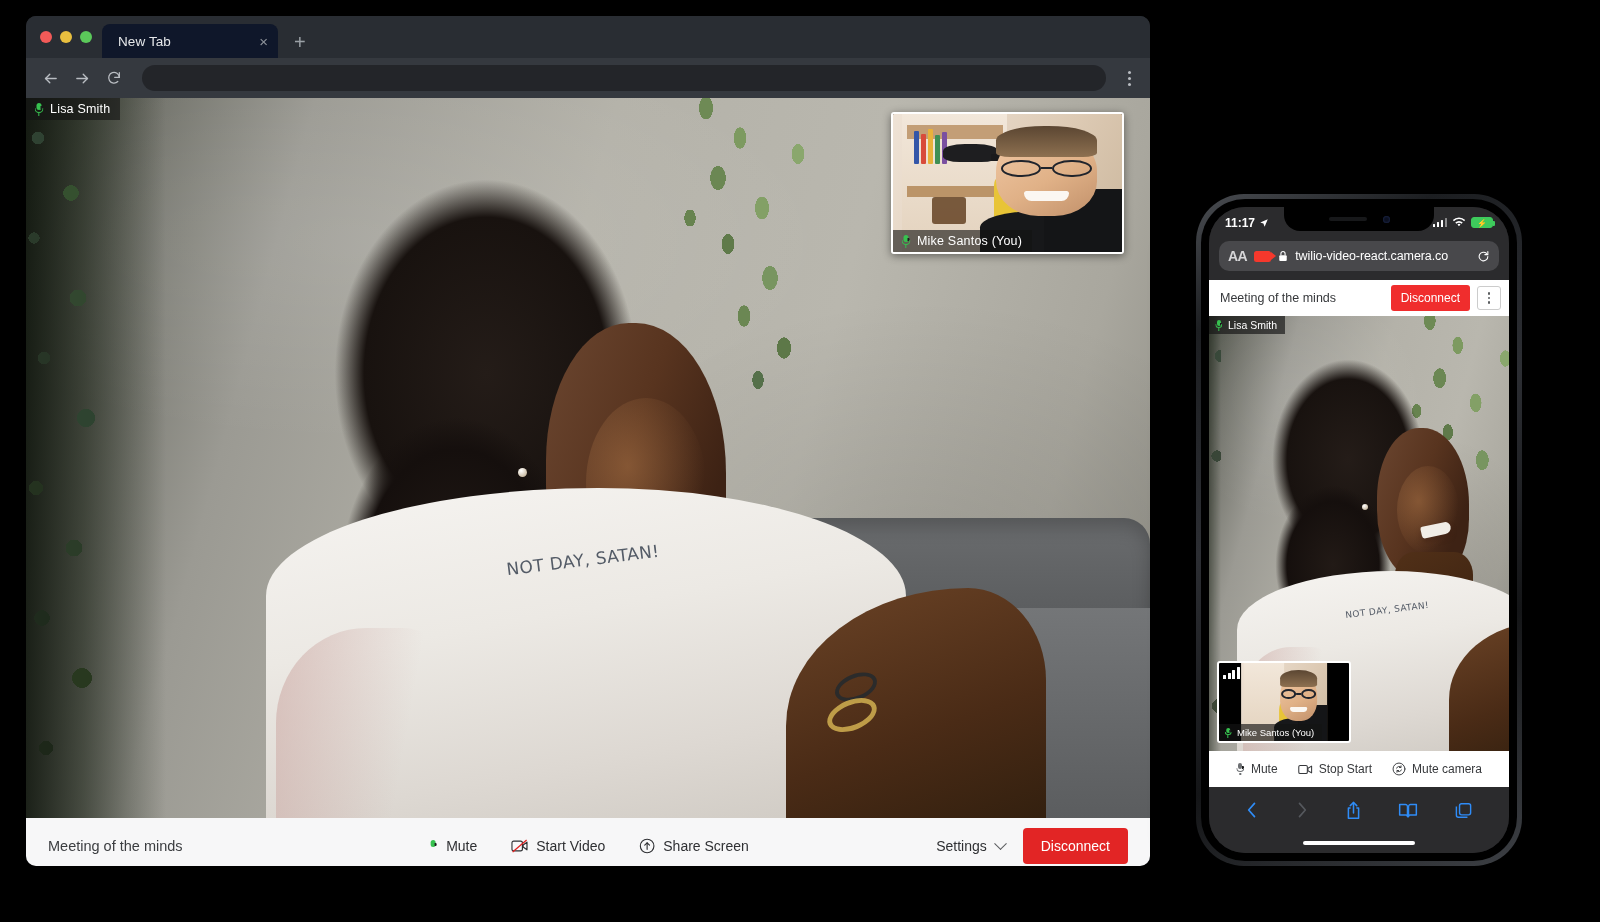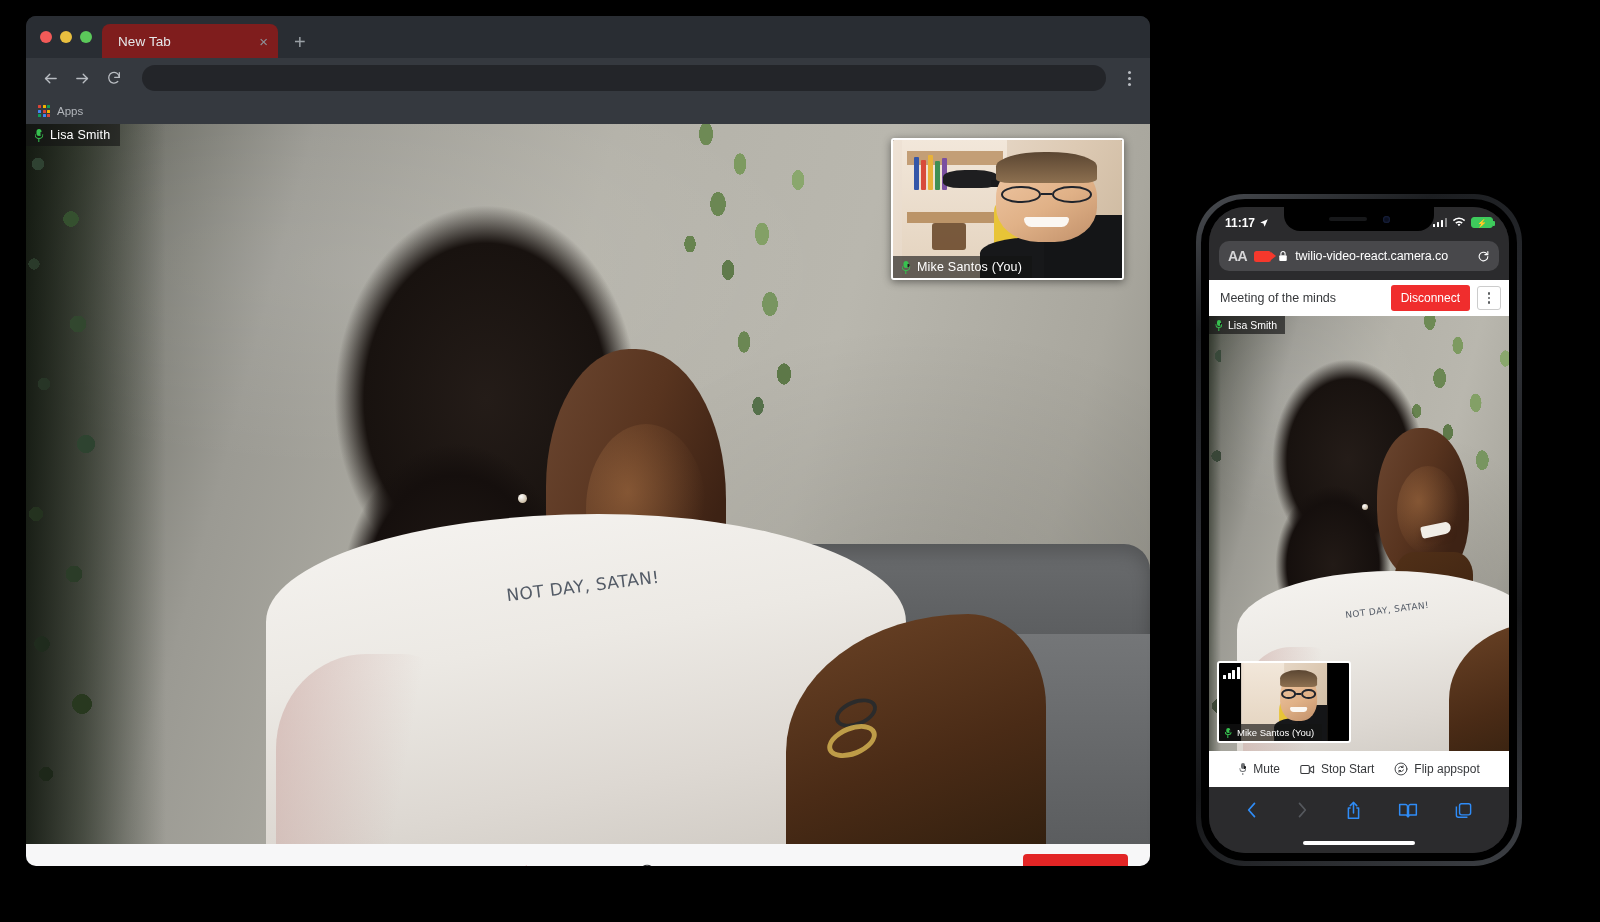--- a/index.html
+++ b/index.html
@@ -23,21 +23,21 @@
   .tabbar {
     position: relative; height: 42px; background: #292d33;
     display: flex; align-items: flex-end; padding-left: 10px;
   }
   .traffic { display: flex; gap: 8px; align-items: center; height: 42px; padding: 0 10px 0 4px; }
   .dot { width: 12px; height: 12px; border-radius: 50%; }
   .dot.red { background: #f25a58; }
   .dot.yellow { background: #e8bf3f; }
   .dot.green { background: #5bc95a; }
   .tab {
-    height: 34px; min-width: 176px; background: #7f1d1d;
+    height: 34px; min-width: 176px; background: #0f172a;
     border-radius: 8px 8px 0 0;
     display: flex; align-items: center; justify-content: space-between;
     padding: 0 10px 0 16px;
   }
   .tab-title { color: #e6e8ea; font-size: 13.5px; letter-spacing: .1px; }
   .tab-close { color: #8d9299; font-size: 15px; line-height: 1; padding-left: 10px; }
   .newtab { color: #9aa0a6; font-size: 20px; line-height: 1; padding: 0 14px 6px 16px; align-self: flex-end; }
 
   .navbar { height: 40px; background: #35393f; display: flex; align-items: center; padding: 0 10px; gap: 4px; }
   .navbtn { width: 28px; height: 28px; display: flex; align-items: center; justify-content: center; color: #b9bdc2; }
@@ -320,34 +320,20 @@
           </svg>
       </div>
       <div class="omnibox" placeholder=""></div>
       <div class="kebab">
           <i></i>
           <i></i>
           <i></i>
         </div>
     </div>
 
-    <div class="bookmarkbar">
-      <span class="appsgrid">
-        <i style="background:#db4437"></i>
-          <i style="background:#f4b400"></i>
-          <i style="background:#0f9d58"></i>
-        <i style="background:#4285f4"></i>
-          <i style="background:#db4437"></i>
-          <i style="background:#f4b400"></i>
-        <i style="background:#0f9d58"></i>
-          <i style="background:#4285f4"></i>
-          <i style="background:#db4437"></i>
-      </span>
-      <span class="bm-label">Apps</span>
-    </div>
 
     <div class="videoarea">
       <div class="roomvideo">
         <div class="scene-lisa">
           <div class="wall-tex"></div>
           <div class="plant-top"></div>
           <div class="couch"></div>
           <div class="couch2"></div>
           <div class="hair"></div>
           <div class="hair2"></div>
@@ -609,21 +595,21 @@
           <div class="m-ctrl">
             <span style="display:flex">
               <svg width="14" height="14" viewBox="0 0 24 24" fill="none" stroke="#36383b" stroke-width="1.6" stroke-linecap="round">
                 <circle cx="12" cy="12" r="10.2"></circle>
                   <path d="M8 10.5a4.2 4.2 0 0 1 7.3-1.3"></path>
                   <polyline points="15.5 6.5 15.5 9.4 12.6 9.4"></polyline>
                   <path d="M16 13.5a4.2 4.2 0 0 1-7.3 1.3"></path>
                   <polyline points="8.5 17.5 8.5 14.6 11.4 14.6"></polyline>
               </svg>
             </span>
-            <span>Flip appspot</span>
+            <span>Mute camera</span>
           </div>
         </div>
 
         <div class="safaribar">
           <span class="sb-icon">
             <svg width="14" height="20" viewBox="0 0 16 24" fill="none" stroke="currentColor" stroke-width="2" stroke-linecap="round" stroke-linejoin="round">
                 <polyline points="11 4 4 12 11 20"></polyline>
               </svg>
           </span>
           <span class="sb-icon dim">

